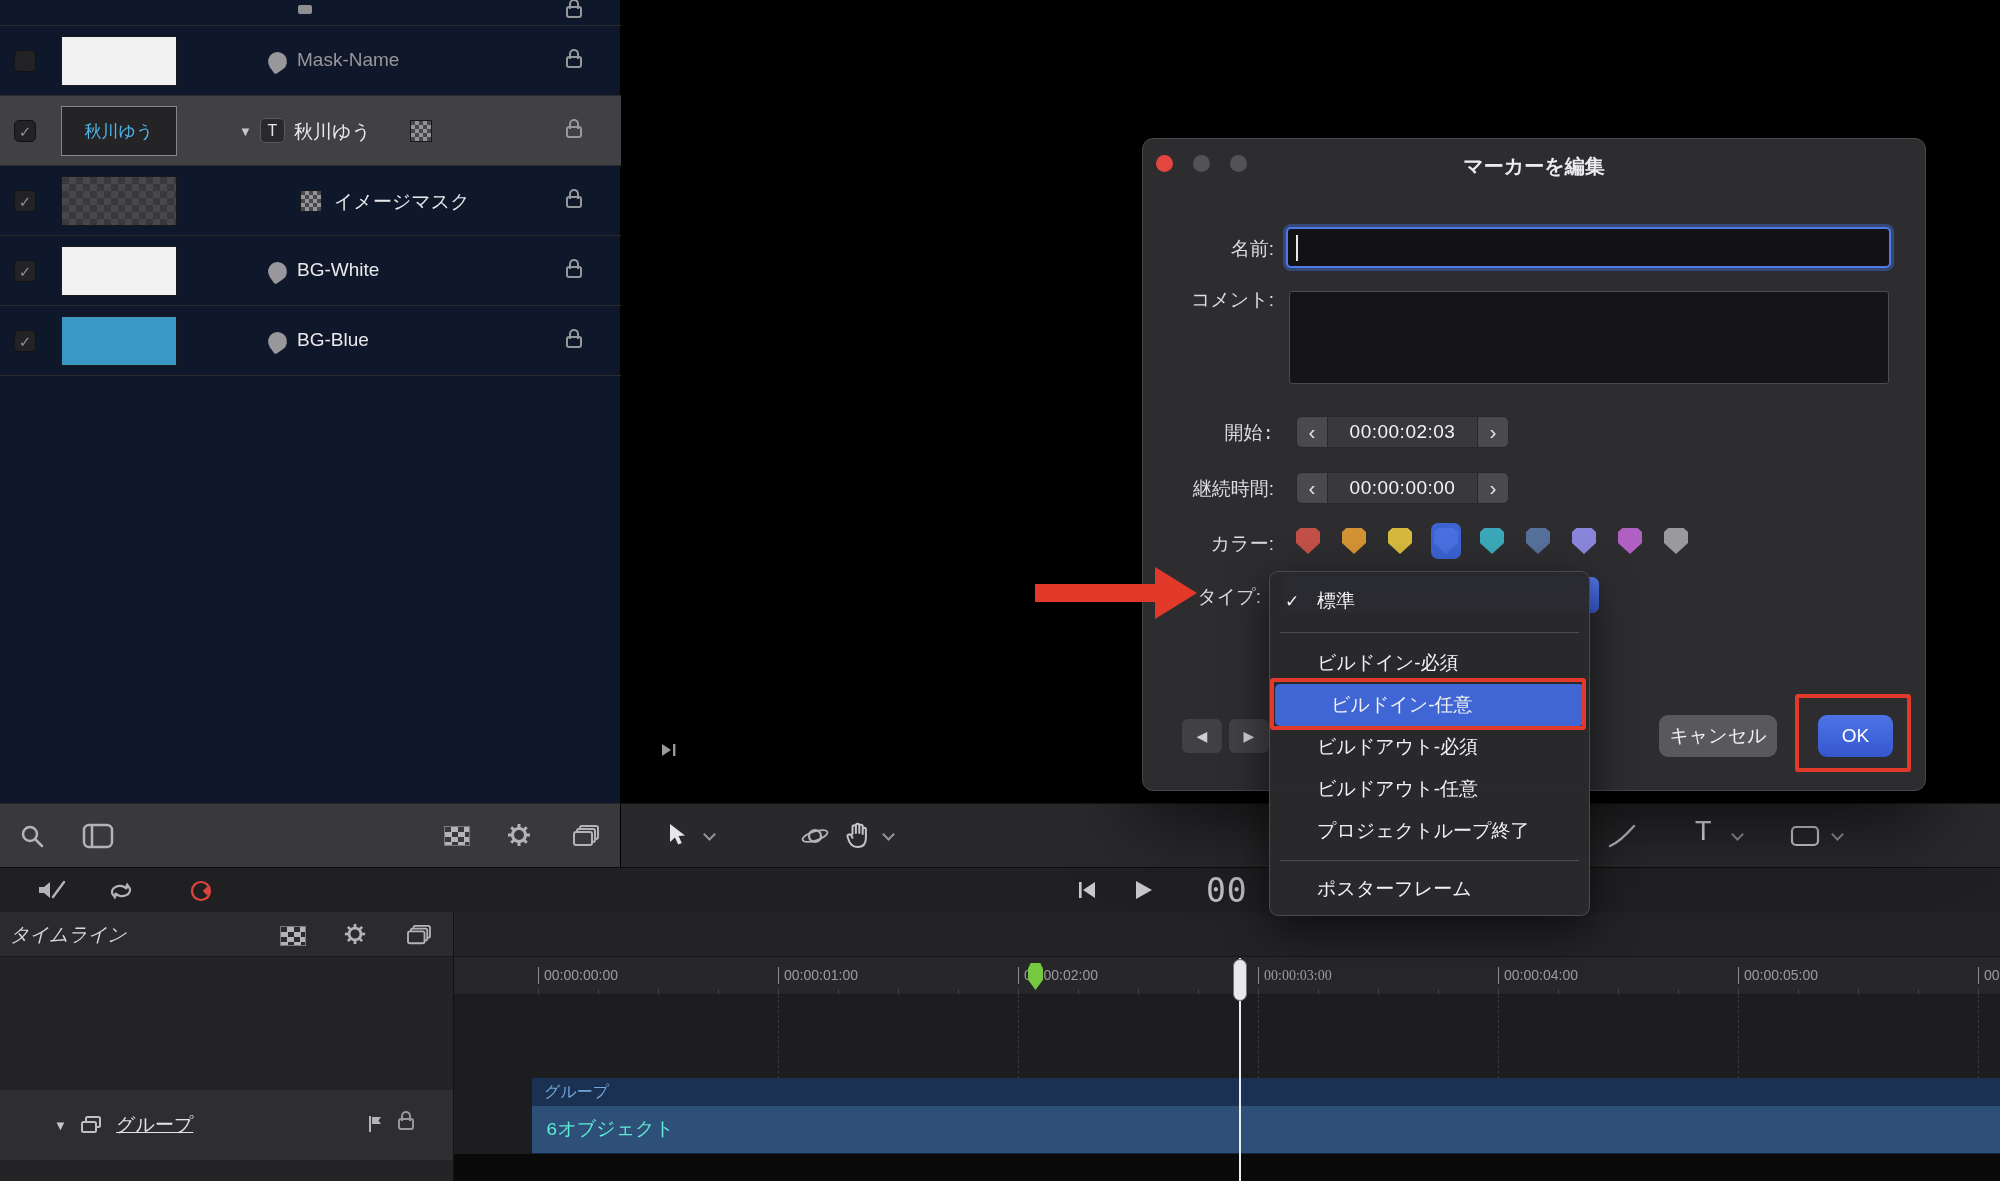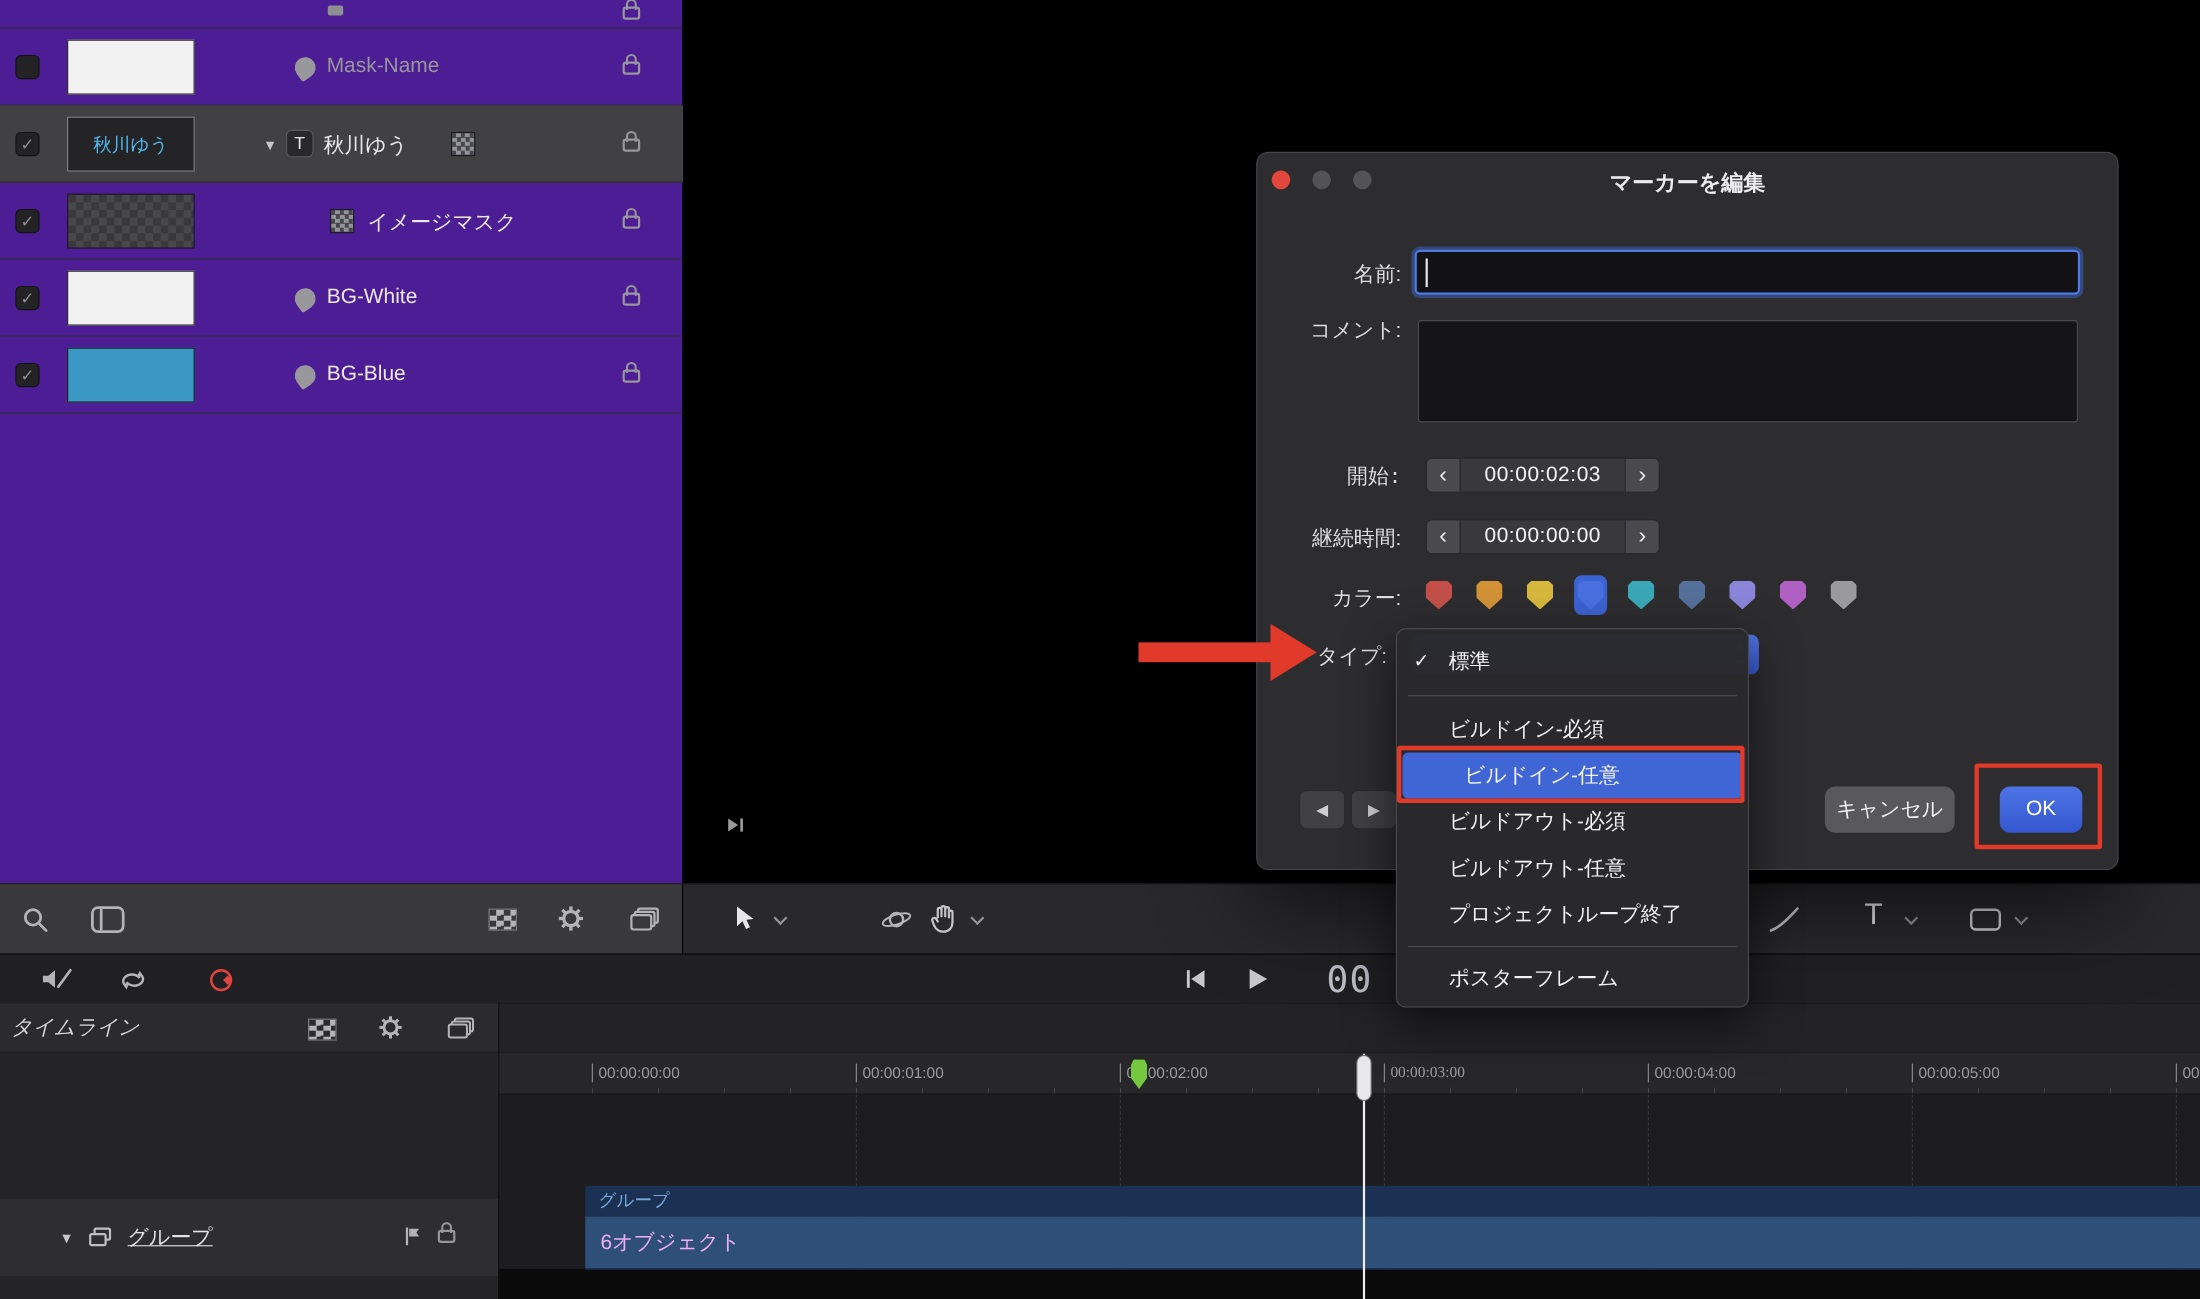--- a/index.html
+++ b/index.html
@@ -2,21 +2,21 @@
 <html><head>
 <meta charset="utf-8">
 <style>
 *{box-sizing:border-box;margin:0;padding:0;}
 body{background:#000;}
 #app{position:relative;width:2000px;height:1181px;overflow:hidden;background:#000;
      font-family:"Liberation Sans","DejaVu Sans",sans-serif;color:#e8e8ea;}
 .abs{position:absolute;}
 
 
-#layers{left:0;top:0;width:621px;height:803px;background:#4c1d95;border-right:1px solid #000;}
+#layers{left:0;top:0;width:621px;height:803px;background:#0f172a;border-right:1px solid #000;}
 .lrow{position:absolute;left:0;width:621px;height:70px;border-bottom:1px solid #2b2b2d;overflow:hidden;}
 .cb{position:absolute;left:14px;top:24px;width:22px;height:22px;border-radius:5px;background:#232325;
     border:1px solid #121214;display:flex;align-items:center;justify-content:center;}
 .cb span{color:#8f8f94;font-size:15px;line-height:1;}
 .thumb{position:absolute;left:61px;top:10px;width:116px;height:50px;border:1px solid #19191b;}
 .lname{position:absolute;top:23px;font-size:19px;color:#e9e9eb;white-space:nowrap;}
 .checker{background-image:conic-gradient(#48484b 25%,#39393b 0 50%,#48484b 0 75%,#39393b 0);background-size:14px 14px;}
 .checker-sm{background-image:conic-gradient(#93939a 25%,#47474c 0 50%,#93939a 0 75%,#47474c 0);background-size:8px 8px;}
 .shapeic{position:absolute;width:19px;height:19px;background:#97979c;border-radius:60% 60% 60% 15%;transform:rotate(-35deg);}
 .tbadge{position:absolute;width:25px;height:25px;background:#29292b;border:1px solid #5a5a5e;border-radius:5px;
@@ -317,21 +317,21 @@
   <div class="abs grid" style="left:1018px;"></div>
   <div class="abs grid" style="left:1258px;"></div>
   <div class="abs grid" style="left:1498px;"></div>
   <div class="abs grid" style="left:1738px;"></div>
   <div class="abs grid" style="left:1978px;"></div>
 
   <div class="abs" id="groupBar">
     <span style="display:block;padding-left:12px;font-size:16px;color:#74a9da;line-height:28px;">グループ</span>
   </div>
   <div class="abs" id="objBar">
-    <span style="display: block; padding-left: 14px; font-size: 19px; color: #f0abfc; line-height: 48px;" class="objlbl" style2="line-height:48px;">6オブジェクト</span>
+    <span style="display: block; padding-left: 14px; font-size: 19px; color: #5eead4; line-height: 48px; font-family: Liberation Mono, monospace;" class="objlbl" style2="line-height:48px;">6オブジェクト</span>
   </div>
 
   <div class="abs" id="vdiv"></div>
   <div class="abs" id="marker"></div>
   <div class="abs" id="phline"></div>
   <div class="abs" id="phhandle"></div>
 
   <div class="abs" id="dialog">
     <span class="tl" style="left:13px;background:#e2463d;"></span>
     <span class="tl" style="left:50px;background:#535356;"></span>

